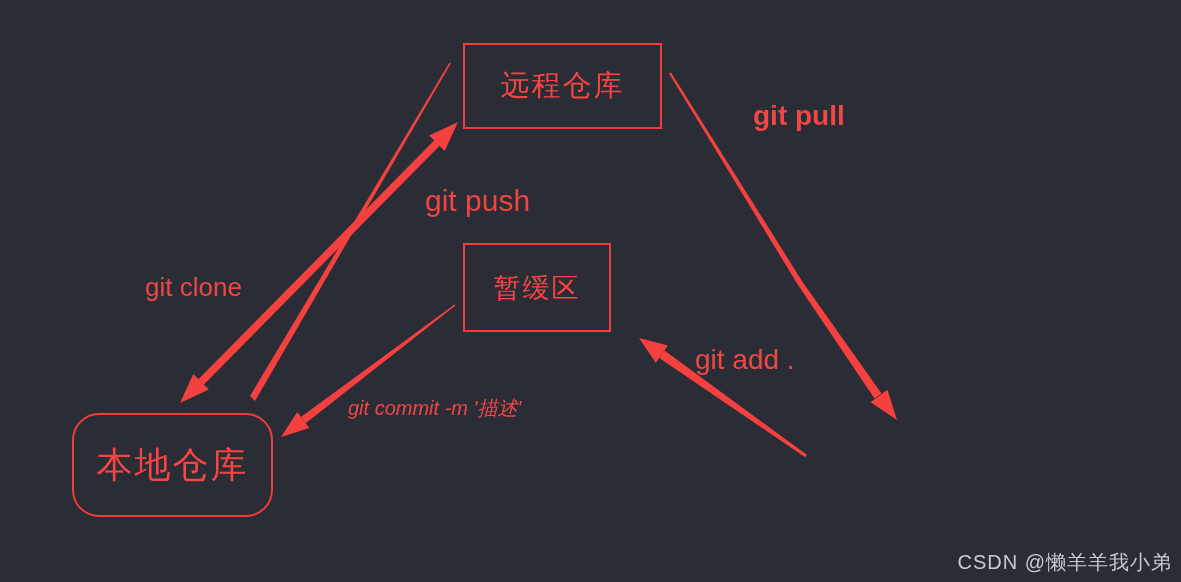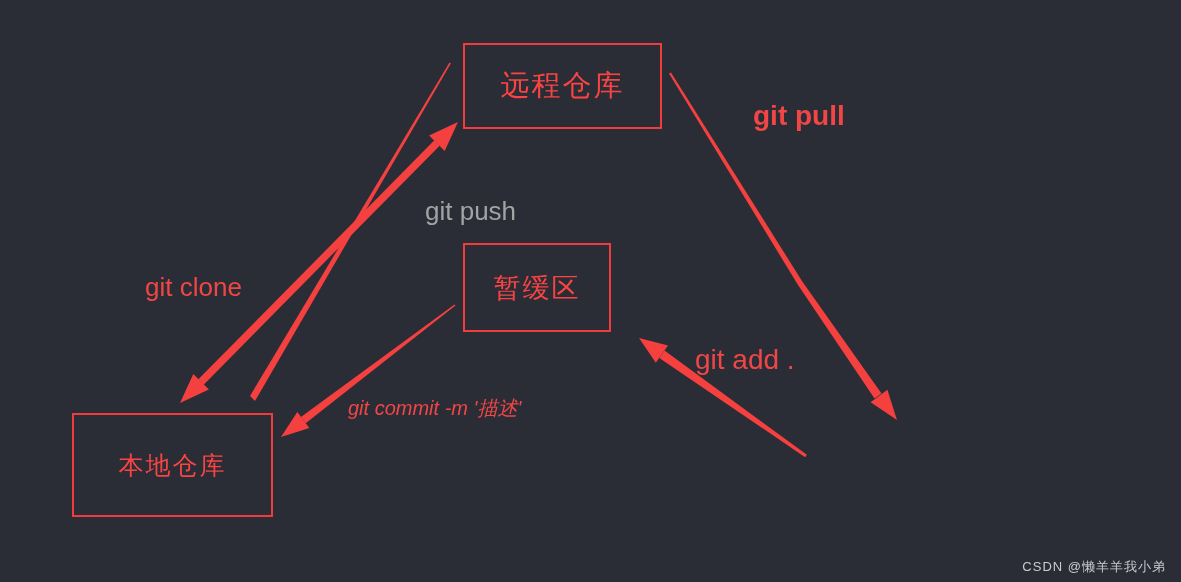--- a/index.html
+++ b/index.html
@@ -28,39 +28,39 @@
     box-sizing: border-box;
     border: 2px solid #f23c3c;
     display: flex;
     align-items: center;
     justify-content: center;
     color: #fa4444;
     letter-spacing: 2px;
   }
   #node-remote   { left: 463px; top: 27px;  width: 199px; height: 86px;  font-size: 29px; margin-top: 16px; }
   #node-staging  { left: 463px; top: 243px; width: 148px; height: 89px;  font-size: 27px; }
-  #node-local    { left: 72px;  top: 413px; width: 201px; height: 104px; font-size: 25px; }
+  #node-local    { left: 72px;  top: 413px; width: 201px; height: 104px; font-size: 36px; border-radius: 27px; }
   #node-work     { left: 811px; top: 427px; width: 216px; height: 98px;  font-size: 31px; }
 
   .edge-label {
     position: absolute;
     color: #f04646;
     white-space: nowrap;
   }
   #lbl-pull   { left: 753px; top: 100px; font-size: 28px; font-weight: bold; }
-  #lbl-push   { left: 425px; top: 196px; font-size: 26px; color: #a3a3a3; }
+  #lbl-push   { left: 425px; top: 184px; font-size: 30px; color: #ef4444; }
   #lbl-clone  { left: 145px; top: 272px; font-size: 26px; }
   #lbl-commit { left: 348px; top: 395px; font-size: 20px; font-style: italic; }
   #lbl-add    { left: 695px; top: 344px; font-size: 28px; }
 
   .watermark {
     position: absolute;
-    right: 15px;
+    right: 9px;
     bottom: 6px;
-    font-size: 13px;
+    font-size: 20px;
     color: #c8ccd2;
     letter-spacing: 1px;
   }
   .arrow-fill   { fill: #f54040; }
   .arrow-stroke { stroke: #f54040; }
 </style>
 </head>
 <body>
 
 <div class="canvas">

